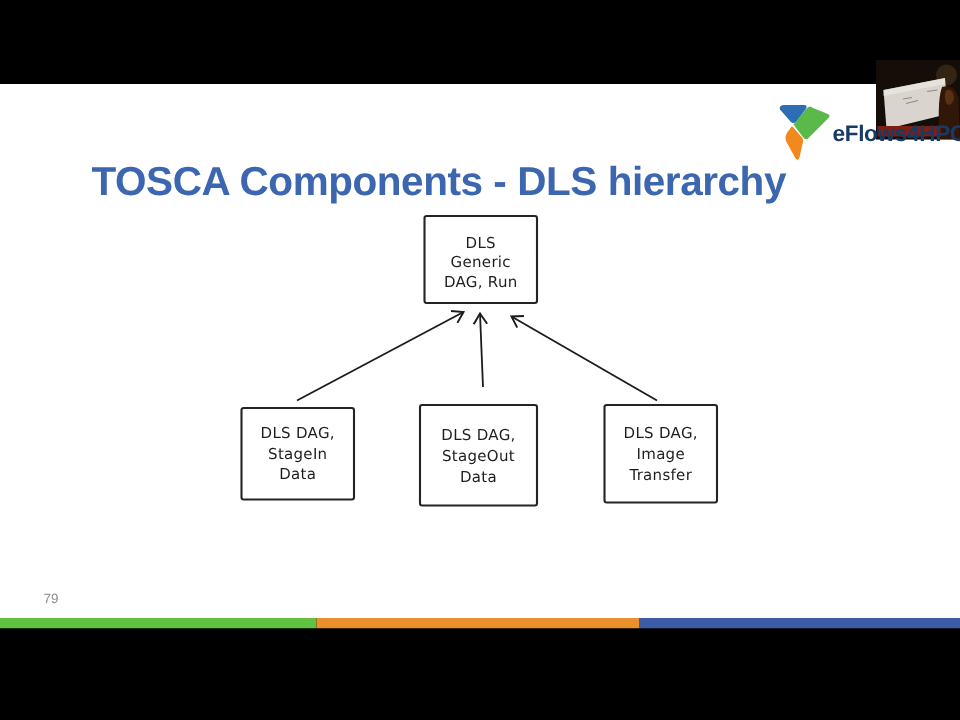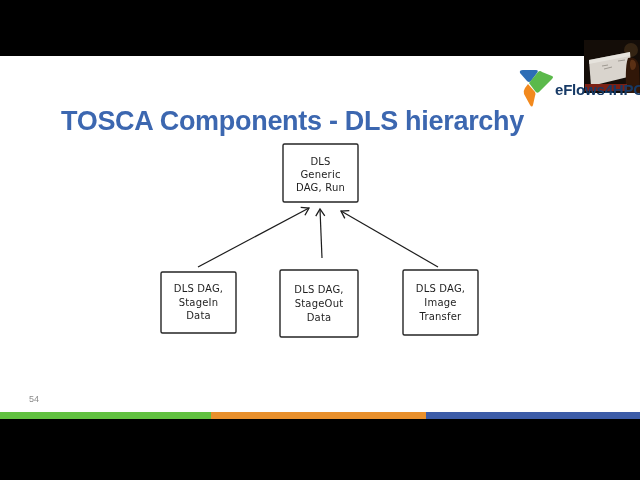--- a/index.html
+++ b/index.html
@@ -130,21 +130,21 @@
   </g>
 
   <g>
     <rect class="node-rect" x="263" y="135" width="75" height="65" rx="1.5"></rect>
     <text class="node-text" x="300.5" y="157">DLS DAG,</text>
     <text class="node-text" x="300.5" y="171">Image</text>
     <text class="node-text" x="300.5" y="185">Transfer</text>
   </g>
 </svg>
 
-<div class="abs page-number">54</div>
+<div class="abs page-number">79</div>
 
 <svg class="abs footer-bar-svg" width="640" height="7" viewBox="0 0 640 7">
   <rect x="0" y="0" width="211" height="7" fill="#61c140"></rect>
   <rect x="211" y="0" width="215" height="7" fill="#e9902c"></rect>
   <rect x="426" y="0" width="214" height="7" fill="#3c5ca8"></rect>
 </svg>
 
 <div class="abs webcam">
   <svg width="56" height="53" viewBox="0 0 56 53">
     <rect x="0" y="0" width="56" height="53" fill="#140d08"></rect>

